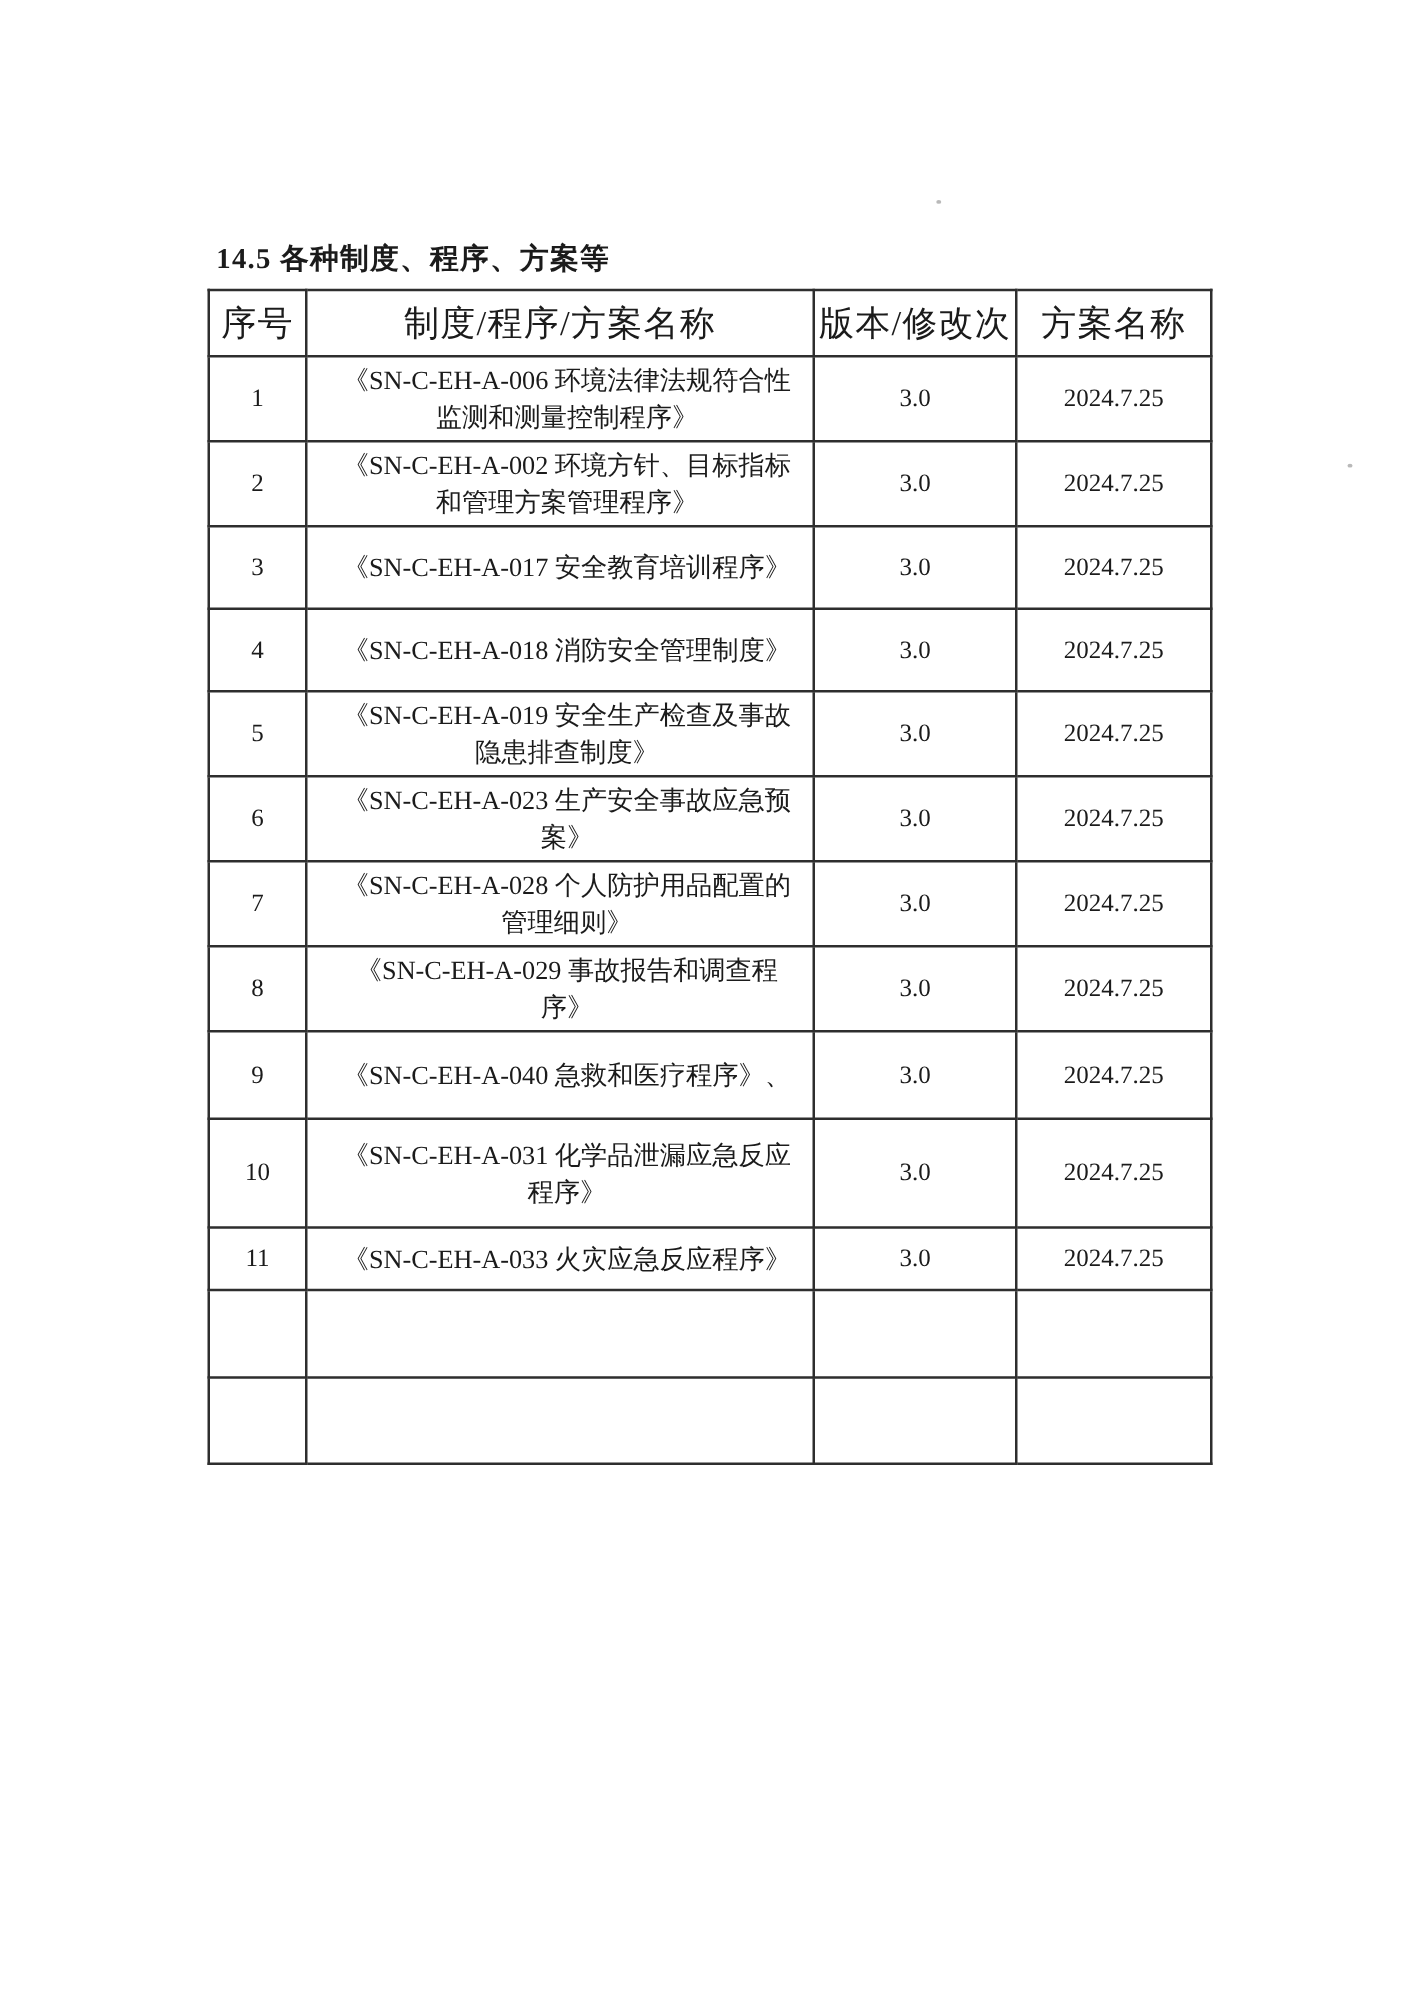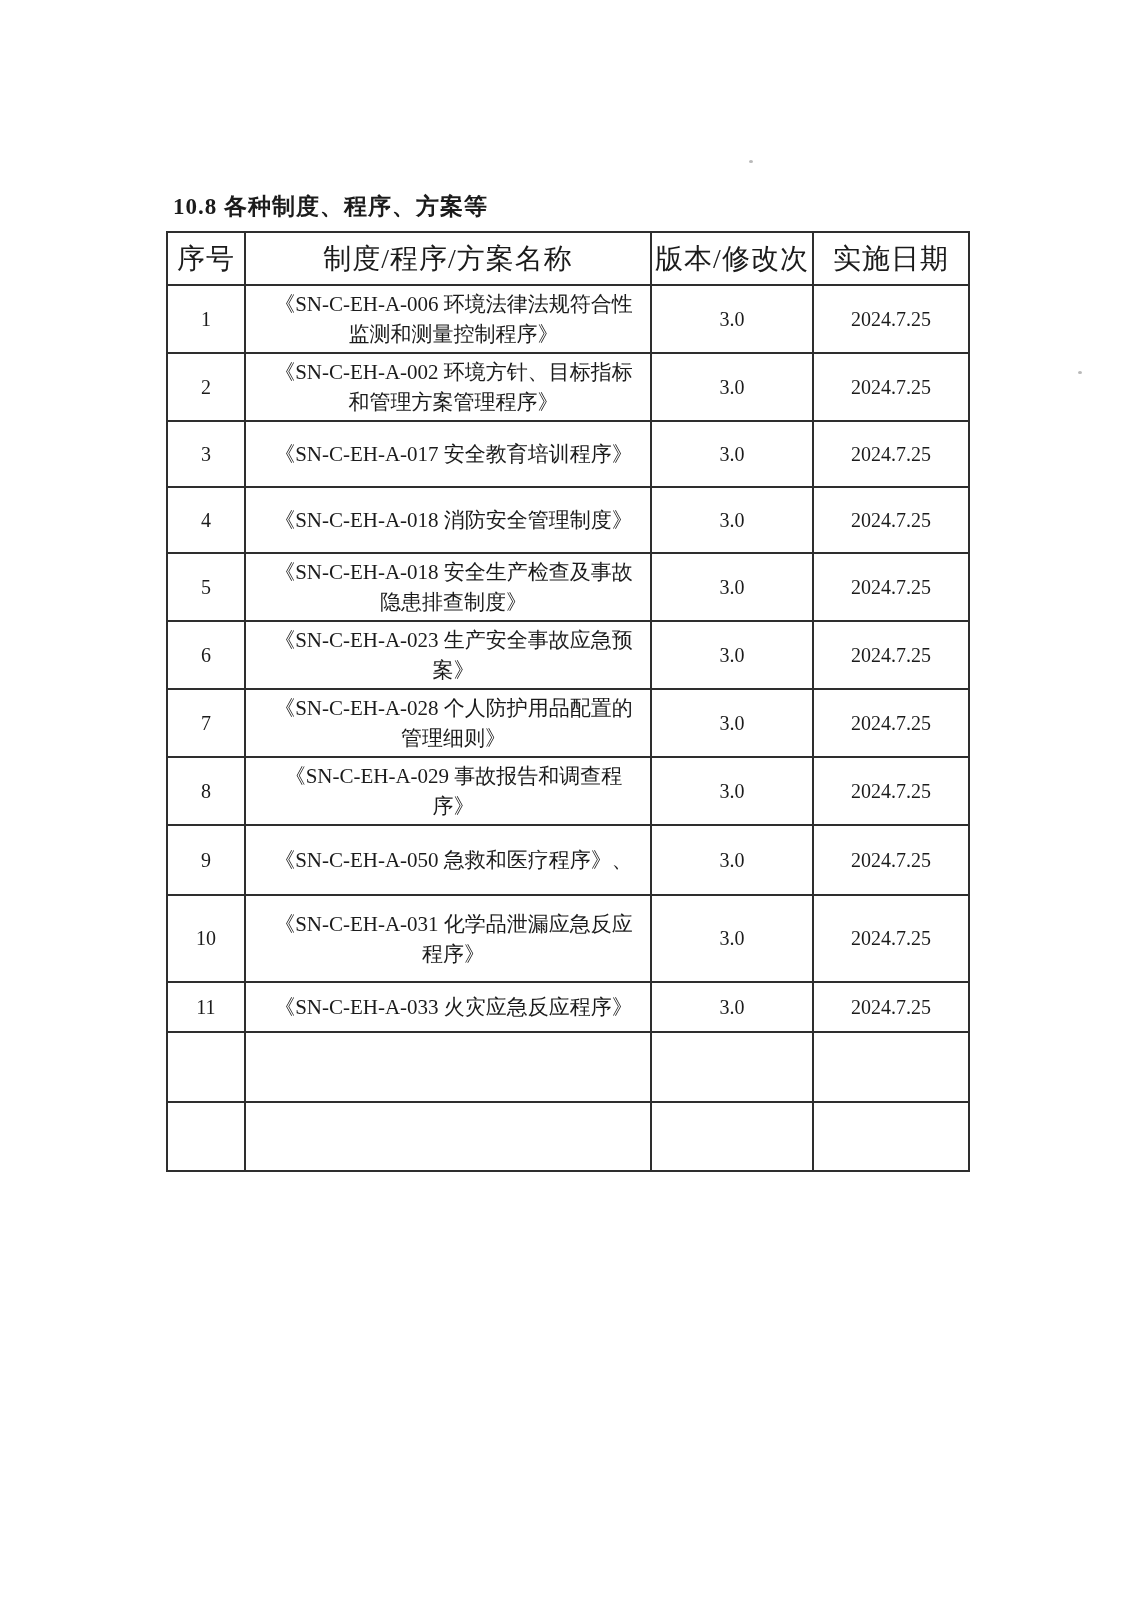--- a/index.html
+++ b/index.html
@@ -77,35 +77,35 @@
     position: absolute;
     background: #b9b9b9;
     border-radius: 50%;
   }
 </style>
 </head>
 <body>
 
 <div class="page">
 
-  <h2 class="section-title">10.8 各种制度、程序、方案等</h2>
+  <h2 class="section-title">14.5 各种制度、程序、方案等</h2>
 
   <table class="doc-table">
     <colgroup>
       <col style="width:78px">
       <col style="width:406px">
       <col style="width:162px">
       <col style="width:156px">
     </colgroup>
     <thead>
       <tr style="height:53px">
         <th>序号</th>
         <th>制度/程序/方案名称</th>
         <th>版本/修改次</th>
-        <th>实施日期</th>
+        <th>方案名称</th>
       </tr>
     </thead>
     <tbody>
       <tr style="height:60px">
         <td class="c-no">1</td>
         <td class="c-name">《SN-C-EH-A-006 环境法律法规符合性监测和测量控制程序》</td>
         <td class="c-ver">3.0</td>
         <td class="c-date">2024.7.25</td>
       </tr>
       <tr style="height:60px">
@@ -121,21 +121,21 @@
         <td class="c-date">2024.7.25</td>
       </tr>
       <tr style="height:66px">
         <td class="c-no">4</td>
         <td class="c-name">《SN-C-EH-A-018 消防安全管理制度》</td>
         <td class="c-ver">3.0</td>
         <td class="c-date">2024.7.25</td>
       </tr>
       <tr style="height:62px">
         <td class="c-no">5</td>
-        <td class="c-name">《SN-C-EH-A-018 安全生产检查及事故隐患排查制度》</td>
+        <td class="c-name">《SN-C-EH-A-019 安全生产检查及事故隐患排查制度》</td>
         <td class="c-ver">3.0</td>
         <td class="c-date">2024.7.25</td>
       </tr>
       <tr style="height:66px">
         <td class="c-no">6</td>
         <td class="c-name">《SN-C-EH-A-023 生产安全事故应急预案》</td>
         <td class="c-ver">3.0</td>
         <td class="c-date">2024.7.25</td>
       </tr>
       <tr style="height:66px">
@@ -145,21 +145,21 @@
         <td class="c-date">2024.7.25</td>
       </tr>
       <tr style="height:68px">
         <td class="c-no">8</td>
         <td class="c-name">《SN-C-EH-A-029 事故报告和调查程序》</td>
         <td class="c-ver">3.0</td>
         <td class="c-date">2024.7.25</td>
       </tr>
       <tr style="height:70px">
         <td class="c-no">9</td>
-        <td class="c-name">《SN-C-EH-A-050 急救和医疗程序》、</td>
+        <td class="c-name">《SN-C-EH-A-040 急救和医疗程序》、</td>
         <td class="c-ver">3.0</td>
         <td class="c-date">2024.7.25</td>
       </tr>
       <tr style="height:87px">
         <td class="c-no">10</td>
         <td class="c-name">《SN-C-EH-A-031 化学品泄漏应急反应程序》</td>
         <td class="c-ver">3.0</td>
         <td class="c-date">2024.7.25</td>
       </tr>
       <tr style="height:50px">

